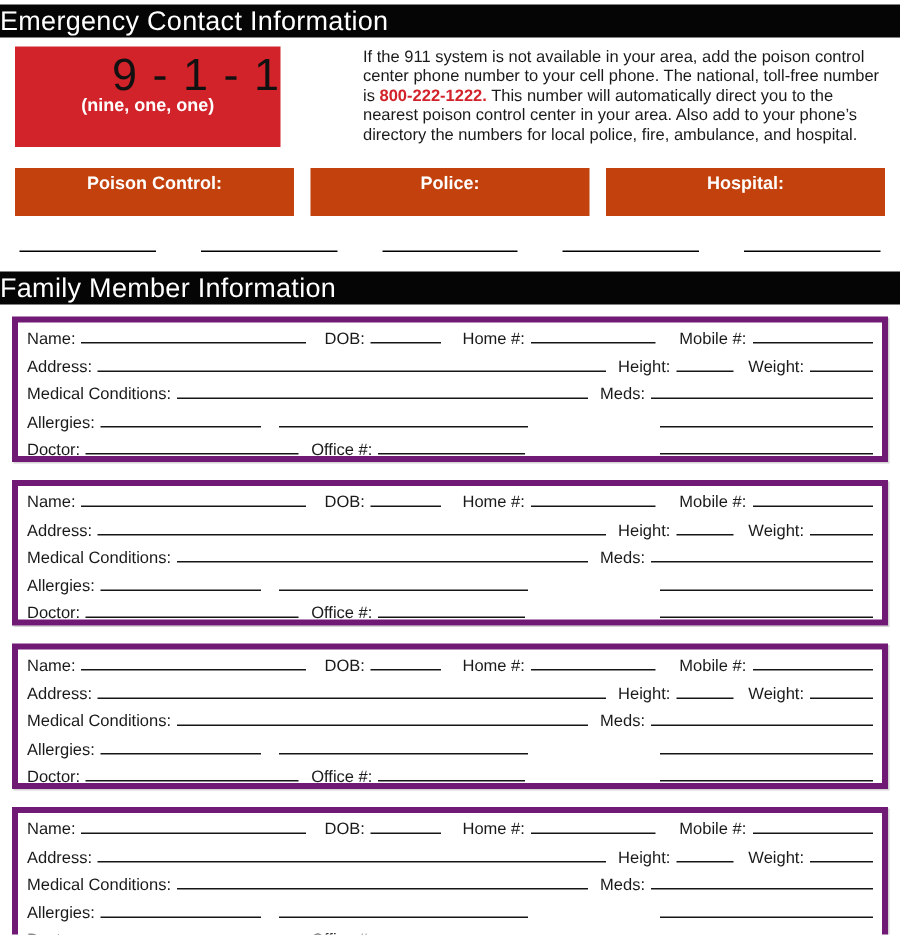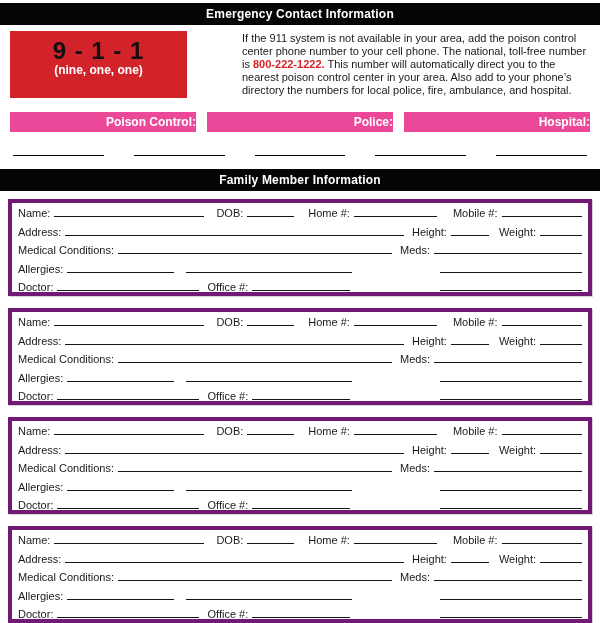--- a/index.html
+++ b/index.html
@@ -1,48 +1,48 @@
 <!DOCTYPE html>
 <html><head>
 <meta charset="utf-8">
 <style>
   * { margin: 0; padding: 0; box-sizing: border-box; }
   html, body { width: 600px; height: 623px; overflow: hidden; background: #fff; }
   body { font-family: "Liberation Sans", sans-serif; color: #1a1a1a; position: relative; }
 
   
   .section-bar {
-    background: #050505; color: #fff; text-align: center;
-    font-weight: bold; font-size: 12px; height: 22px; line-height: 22px;
+    background: #050505; color: #fff; 
+    font-weight: normal; font-size: 18px; height: 22px; line-height: 22px;
     letter-spacing: .2px;
   }
   .bar-top { margin-top: 3px; }
   .bar-family { margin-top: 13px; }
 
   
   .em-section { display: flex; margin: 6px 10px 0 10px; align-items: flex-start; }
   .badge {
     width: 177px; height: 67px; background: #d2232a; color: #fff;
     text-align: center; padding-top: 7px; flex: none;
   }
-  .badge .b1 { color: #111; font-weight: bold; font-size: 24px; line-height: 25px; letter-spacing: 1px; }
+  .badge .b1 { color: #111; font-weight: normal; font-size: 30px; line-height: 25px; letter-spacing: 1px; text-align: right; }
   .badge .b2 { font-weight: bold; font-size: 12px; line-height: 14px; }
   .badge .b3 { font-weight: bold; font-size: 13px; line-height: 15px; }
   .em-text {
     flex: 1; padding-left: 22px; font-size: 11px; line-height: 13px;
     padding-top: 1px;
     margin-left: 33px;
   }
   .em-text .phone { color: #d2232a; font-weight: bold; }
 
   
   .contacts-row { display: flex; gap: 11px; padding: 0 10px; margin-top: 14px; }
   .contact-box {
-    flex: 1; background: #ec4899; color: #fff; height: 20px; line-height: 20px;
-    text-align: right; font-weight: bold; font-size: 12px; white-space: nowrap;
+    flex: 1; background: #c2410c; color: #fff; height: 32px; line-height: 20px;
+    text-align: center; font-weight: bold; font-size: 12px; white-space: nowrap;
   }
   .contact-lines { display: flex; gap: 30px; padding: 0 13px; margin-top: 23px; }
   .contact-lines span { flex: 1; height: 1px; border-bottom: 1.5px solid #000; }
 
   
   .blocks { margin: 0 8px; }
   .member-block {
     border: 4px solid #701a75; box-shadow: 1px 1px 0 #d4d4d4;
     height: 97px; padding: 3px 6px 0 6px; margin-top: 12px; background: #fff;
   }

